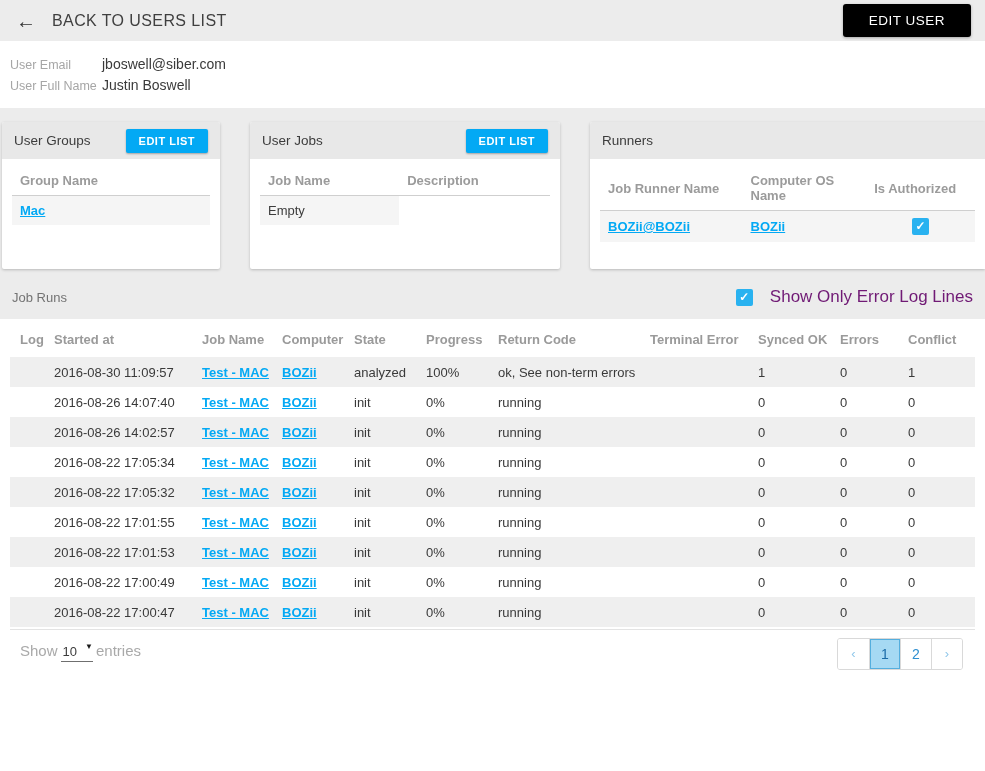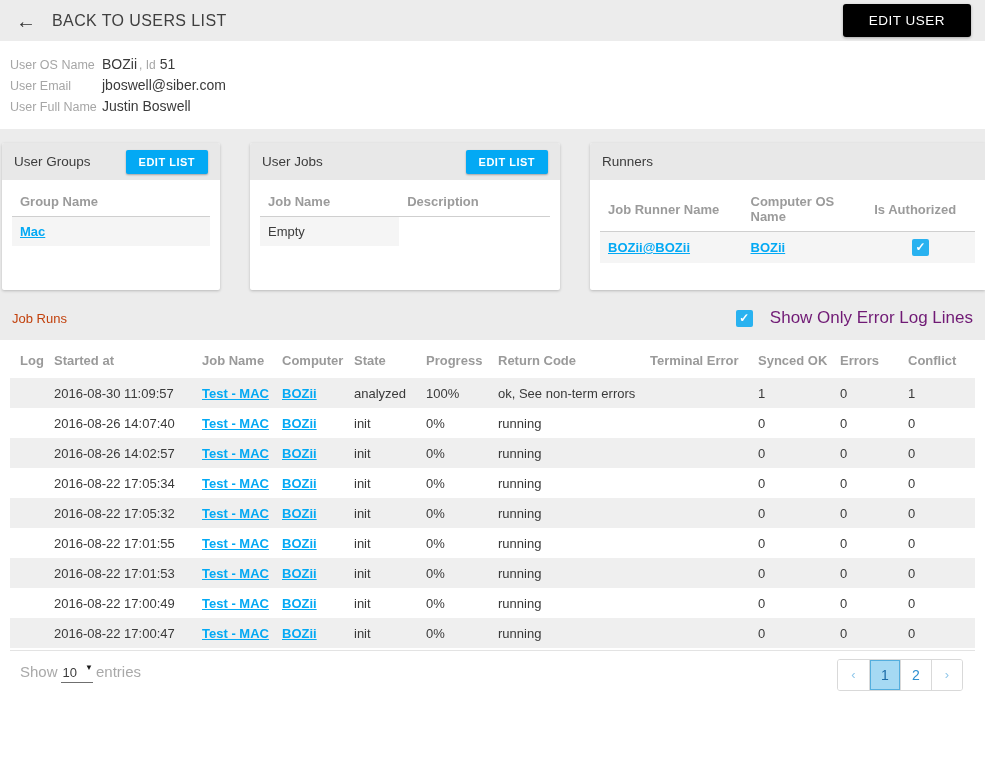--- a/index.html
+++ b/index.html
@@ -54,21 +54,21 @@
   .stripe { background:#f5f5f5; }
   a.lnk { color:#03a9f4; font-weight:bold; text-decoration:underline; cursor:pointer; }
   .cb {
     display:inline-block; width:17px; height:17px; background:#29b2f0; border-radius:2px;
     color:#fff; font-size:12px; font-weight:bold; text-align:center; line-height:17px;
     vertical-align:middle; cursor:pointer;
   }
   .cell-center { text-align:center; }
   
   .jobruns-bar { display:flex; align-items:center; padding:0 12px; height:44px; margin-top:6px; }
-  .jobruns-title { font-size:13px; color:#c2410c; }
+  .jobruns-title { font-size:13px; color:#737373; }
   .filter-wrap { margin-left:auto; display:flex; align-items:center; }
   .filter-label { font-size:17px; color:#701a75; margin-left:17px; }
   
   .runs-wrap { background:#fff; padding:0 10px; }
   .runs-table { width:100%; border-collapse:collapse; font-size:13px; table-layout:fixed; }
   .runs-table th {
     text-align:left; color:#9a9a9a; font-weight:bold; padding:13px 6px 10px; overflow:hidden;
     white-space:nowrap;
   }
   .runs-table td { padding:7px 6px; height:30px; color:#3a3a3a; white-space:nowrap; overflow:hidden; }
@@ -104,26 +104,20 @@
 </head>
 <body>
 
 <div class="topbar">
   <span class="back-arrow">←</span>
   <span class="back-label">BACK TO USERS LIST</span>
   <button class="edit-user-btn">EDIT USER</button>
 </div>
 
 <div class="user-info">
-  <div class="ui-row">
-    <span class="ui-label">User OS Name</span>
-    <span class="ui-value">BOZii</span>
-    <span class="ui-sub" style="margin:0 4px 0 2px;">, Id</span>
-    <span class="ui-value">51</span>
-  </div>
   <div class="ui-row">
     <span class="ui-label">User Email</span>
     <span class="ui-value">jboswell@siber.com</span>
   </div>
   <div class="ui-row">
     <span class="ui-label">User Full Name</span>
     <span class="ui-value">Justin Boswell</span>
   </div>
 </div>
 

